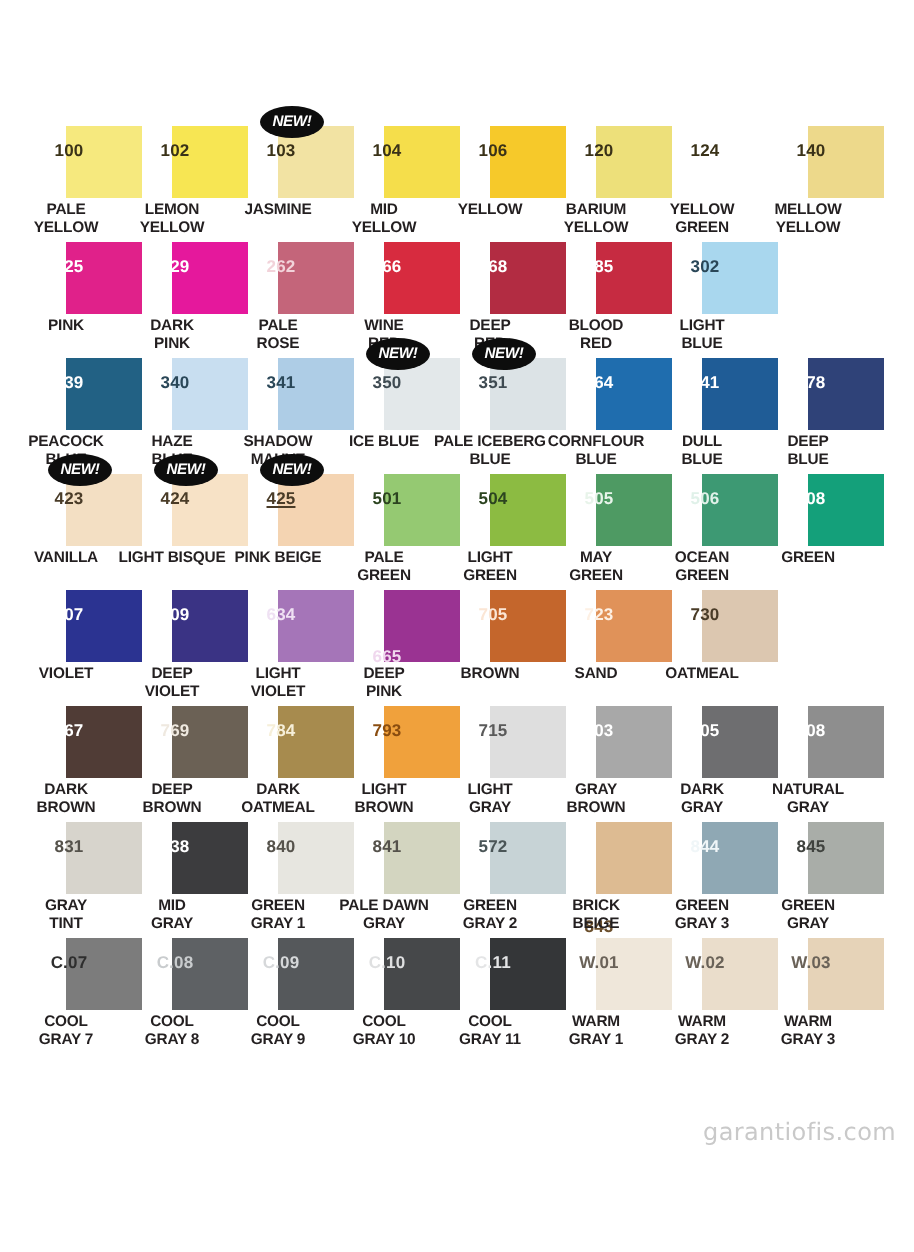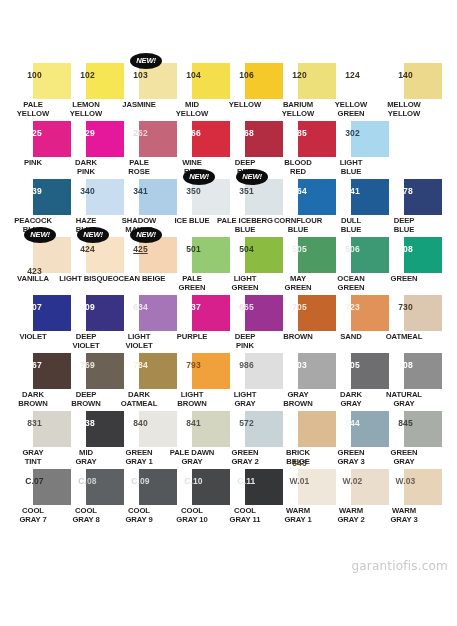--- a/index.html
+++ b/index.html
@@ -243,34 +243,34 @@
         <div class="cell">
           <div class="swatch" style="background: rgb(47, 66, 120);"></div>
           <div class="code" style="color: rgb(255, 255, 255);">378</div>
           <div class="name">DEEP
 BLUE</div>
         </div>
       </div>
       <div class="row">
         <div class="cell">
           <div class="swatch" style="background: rgb(243, 223, 195);"></div>
-          <div class="code" style="color: rgb(74, 60, 40); margin-top: 22px;">423</div>
+          <div class="code" style="color: rgb(74, 60, 40);">423</div>
           <div class="name">VANILLA</div>
           <div class="badge">NEW!</div>
         </div>
         <div class="cell">
           <div class="swatch" style="background: rgb(247, 226, 198);"></div>
           <div class="code" style="color: rgb(74, 60, 40);">424</div>
           <div class="name">LIGHT BISQUE</div>
           <div class="badge">NEW!</div>
         </div>
         <div class="cell">
           <div class="swatch" style="background: rgb(244, 212, 178);"></div>
           <div class="code" style="color: rgb(74, 60, 40); text-decoration: underline;">425</div>
-          <div class="name">OCEAN BEIGE</div>
+          <div class="name">PINK BEIGE</div>
           <div class="badge">NEW!</div>
         </div>
         <div class="cell">
           <div class="swatch" style="background: rgb(149, 201, 114);"></div>
           <div class="code" style="color: rgb(44, 68, 32);">501</div>
           <div class="name">PALE
 GREEN</div>
         </div>
         <div class="cell">
           <div class="swatch" style="background: rgb(140, 187, 66);"></div>
@@ -308,27 +308,22 @@
           <div class="name">DEEP
 VIOLET</div>
         </div>
         <div class="cell">
           <div class="swatch" style="background: rgb(165, 117, 184);"></div>
           <div class="code" style="color: rgb(239, 225, 243);">634</div>
           <div class="name">LIGHT
 VIOLET</div>
         </div>
         <div class="cell">
-          <div class="swatch" style="background: rgb(216, 32, 140);"></div>
-          <div class="code" style="color: rgb(255, 255, 255);">637</div>
-          <div class="name">PURPLE</div>
-        </div>
-        <div class="cell">
           <div class="swatch" style="background: rgb(154, 51, 146);"></div>
-          <div class="code" style="color: rgb(240, 216, 238);">665</div>
+          <div class="code" style="color: rgb(240, 216, 238); margin-top: 21px;">665</div>
           <div class="name">DEEP
 PINK</div>
         </div>
         <div class="cell">
           <div class="swatch" style="background: rgb(196, 102, 44);"></div>
           <div class="code" style="color: rgb(251, 230, 213);">705</div>
           <div class="name">BROWN</div>
         </div>
         <div class="cell">
           <div class="swatch" style="background: rgb(224, 146, 89);"></div>
@@ -361,21 +356,21 @@
 OATMEAL</div>
         </div>
         <div class="cell">
           <div class="swatch" style="background: rgb(240, 161, 60);"></div>
           <div class="code" style="color: rgb(138, 77, 16);">793</div>
           <div class="name">LIGHT
 BROWN</div>
         </div>
         <div class="cell">
           <div class="swatch" style="background: rgb(222, 222, 222);"></div>
-          <div class="code" style="color: rgb(90, 90, 90);">986</div>
+          <div class="code" style="color: rgb(90, 90, 90);">715</div>
           <div class="name">LIGHT
 GRAY</div>
         </div>
         <div class="cell">
           <div class="swatch" style="background: rgb(168, 168, 168);"></div>
           <div class="code" style="color: rgb(255, 255, 255);">803</div>
           <div class="name">GRAY
 BROWN</div>
         </div>
         <div class="cell">

